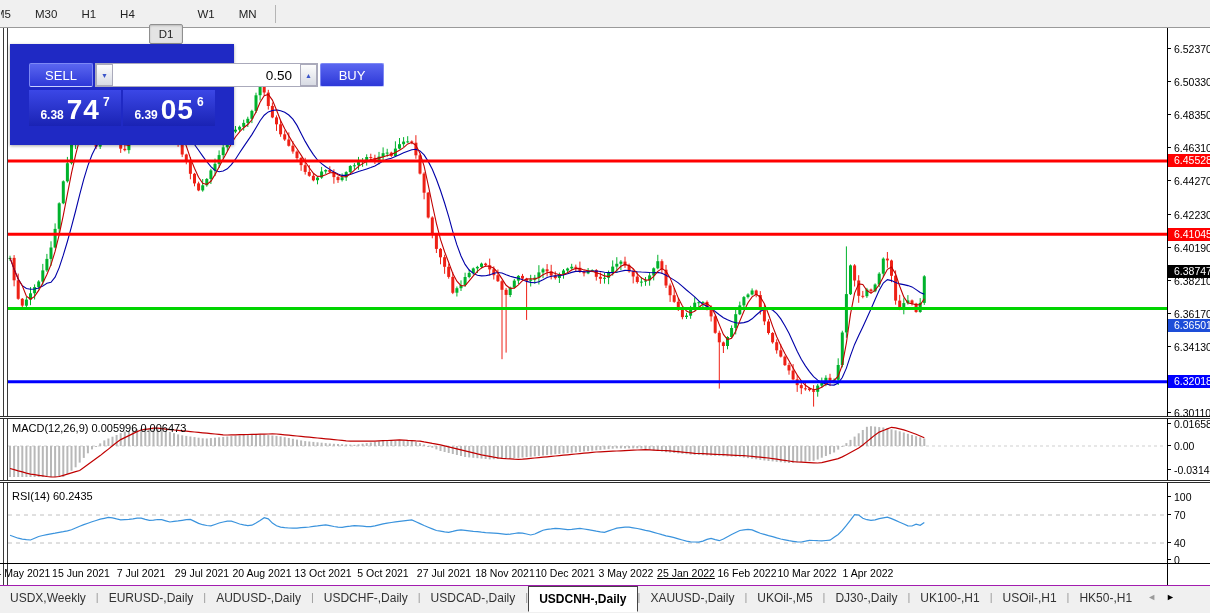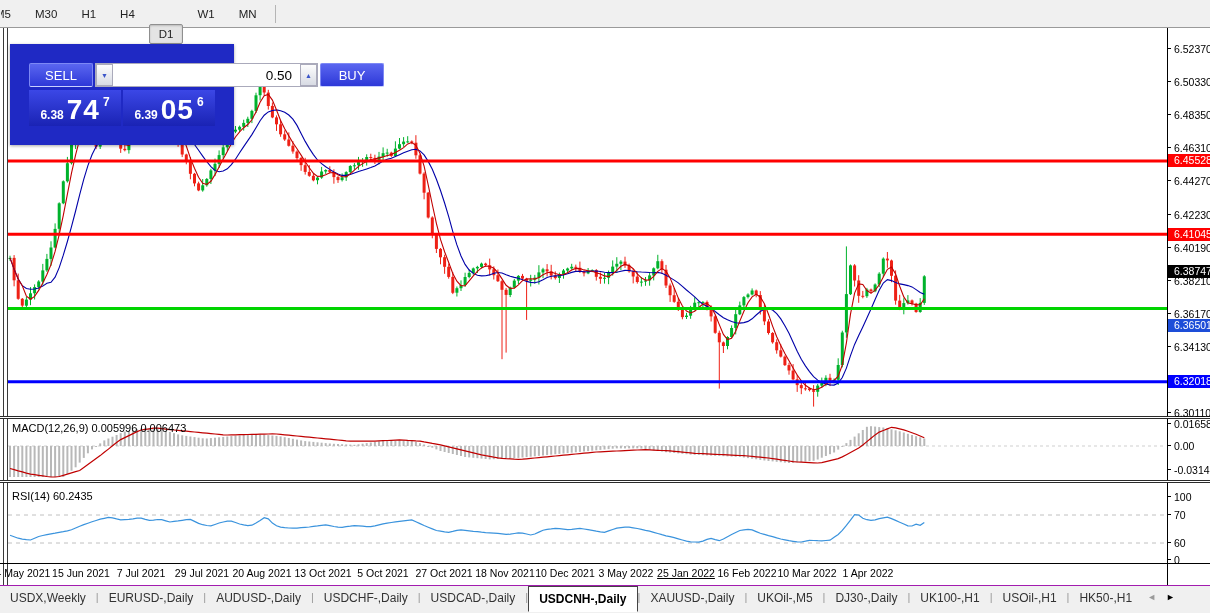--- a/index.html
+++ b/index.html
@@ -825,33 +825,33 @@
       <div class="plabel" style="top: 154.371px; background: rgb(255, 0, 0);">6.45528</div>
       <div class="plabel" style="top: 227.67px; background: rgb(255, 0, 0);">6.41045</div>
       <div class="plabel" style="top: 288px; background: #1d4ed8; margin-top: 31px;">6.36501</div>
       <div class="plabel" style="top: 375.267px; background: rgb(0, 0, 255);">6.32018</div>
       <div class="plabel" style="top: 265.244px; background: rgb(0, 0, 0);">6.38747</div>
       <div class="ptick" style="top: 418px;">0.016586</div>
       <div class="ptick" style="top: 440px;">0.00</div>
       <div class="ptick" style="top: 464px;">-0.031421</div>
       <div class="ptick" style="top: 491px;">100</div>
       <div class="ptick" style="top: 509px;">70</div>
-      <div class="ptick" style="top: 537px;">60</div>
+      <div class="ptick" style="top: 537px;">40</div>
       <div class="ptick" style="top: 554px;">0</div>
     </div>
 
   <div id="date-axis">
       <div class="dlabel" style="left: 20px;">24 May 2021</div>
       <div class="dlabel" style="left: 81px;">15 Jun 2021</div>
       <div class="dlabel" style="left: 141px; text-align: center;">7 Jul 2021</div>
       <div class="dlabel" style="left: 202px;">29 Jul 2021</div>
       <div class="dlabel" style="left: 262px;">20 Aug 2021</div>
       <div class="dlabel" style="left: 323px;">13 Oct 2021</div>
       <div class="dlabel" style="left: 383px;">5 Oct 2021</div>
-      <div class="dlabel" style="left: 444px;">27 Oct 2021</div>
+      <div class="dlabel" style="left: 444px;">27 Jul 2021</div>
       <div class="dlabel" style="left: 505px;">18 Nov 2021</div>
       <div class="dlabel" style="left: 565px;">10 Dec 2021</div>
       <div class="dlabel" style="left: 626px;">3 May 2022</div>
       <div class="dlabel" style="left: 686px; text-decoration: underline;">25 Jan 2022</div>
       <div class="dlabel" style="left: 747px;">16 Feb 2022</div>
       <div class="dlabel" style="left: 807px;">10 Mar 2022</div>
       <div class="dlabel" style="left: 868px;">1 Apr 2022</div>
     </div>
 
   <div id="tabbar">

